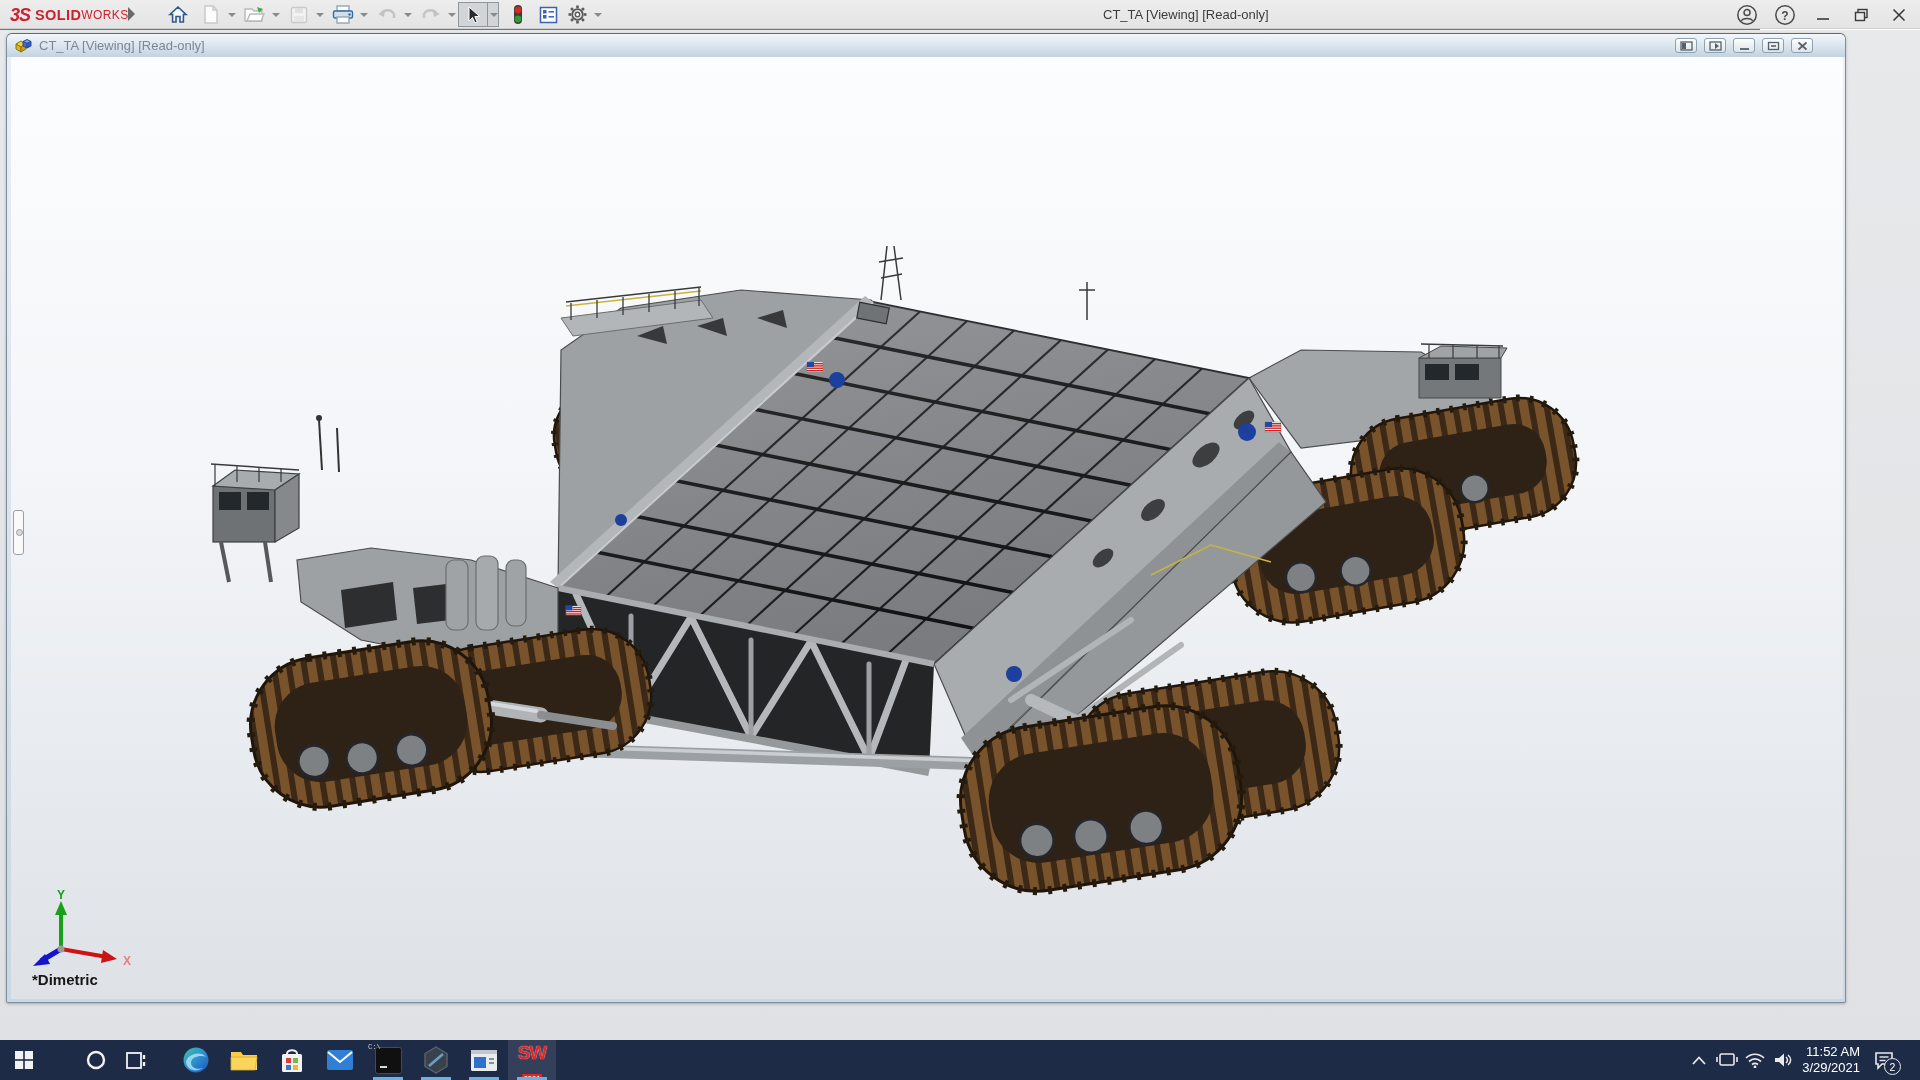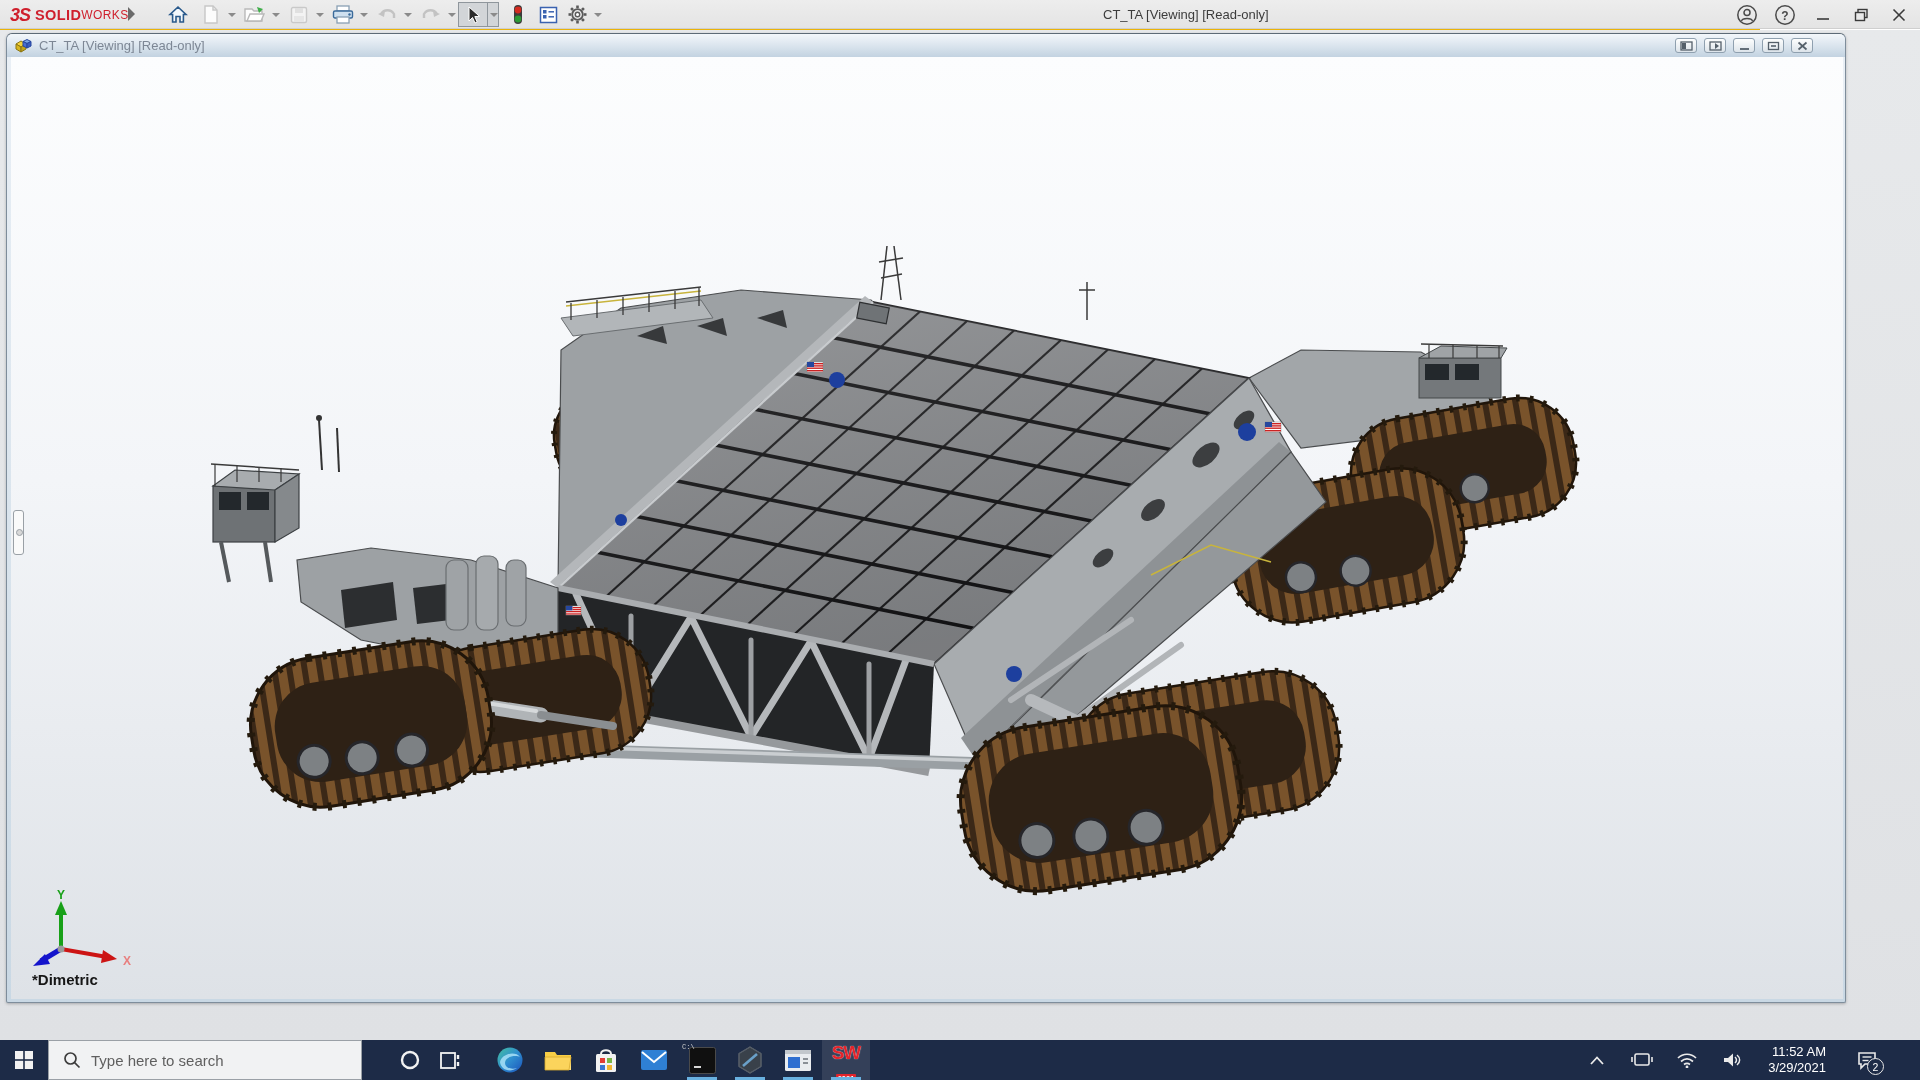--- a/index.html
+++ b/index.html
@@ -1,17 +1,17 @@
 <!DOCTYPE html>
 <html><head>
 <meta charset="utf-8">
 <style>
   * { margin:0; padding:0; box-sizing:border-box; }
   html,body { width:1920px; height:1080px; overflow:hidden; font-family:"Liberation Sans",sans-serif; }
-  .screen { position:absolute; inset:0; width:1760px; height:1080px; background:#eab308; }
+  .screen { position:absolute; inset:0; width:1760px; height:1080px; background:#737373; }
 
   
   .titlebar { position:absolute; left:0; top:0; width:1920px; height:29px;
     background:linear-gradient(#ededed,#e4e4e4); border-bottom:1px solid #cfcfcf; }
   .brand { position:absolute; left:10px; top:4px; height:22px; display:flex; align-items:center; color:#cf1f2c; }
   .brand .mark { font-style:italic; font-weight:800; font-size:18px; letter-spacing:-1px; margin-right:5px; }
   .brand .solid { font-weight:700; font-size:14.5px; letter-spacing:.4px; }
   .brand .works { font-weight:400; font-size:12px; letter-spacing:.4px; }
   .brand-flyout { position:absolute; left:128px; top:7px; width:0; height:0;
     border-left:7px solid #6a6a6a; border-top:7px solid transparent; border-bottom:7px solid transparent; }
@@ -49,21 +49,21 @@
   
   .taskbar { position:absolute; left:0; top:1040px; width:1920px; height:40px; background:#1d2b47; display:flex; align-items:stretch; }
   .start { width:48px; display:flex; align-items:center; justify-content:center; }
   .searchbox { width:314px; background:#f1f2f3; border:1px solid #9aa0a6; display:flex; align-items:center; }
   .searchbox input { border:none; outline:none; background:transparent; font-size:15px; color:#4d4d4d; width:240px; font-family:"Liberation Sans",sans-serif; }
   .searchbox input::placeholder { color:#5f5f5f; }
   .tb-sys { width:40px; display:flex; align-items:center; justify-content:center; }
   .appslot { width:48px; position:relative; display:flex; align-items:center; justify-content:center; }
   .appslot.running::after { content:""; position:absolute; bottom:0; left:9px; width:30px; height:3px; background:#69b1e0; }
   .appslot.active { background:rgba(255,255,255,.10); }
-  .tray { margin-left:auto; display:flex; align-items:center; gap:19px; padding-right:10px; }
+  .tray { margin-left:auto; display:flex; align-items:center; gap:2px; padding-right:10px; }
   .tray-ic { width:26px; height:40px; display:flex; align-items:center; justify-content:center; }
   .clock { text-align:right; color:#fff; font-size:13px; line-height:16px; padding:0 4px; }
   .bell { position:relative; width:36px; height:40px; display:flex; align-items:center; justify-content:center; }
   .badge { position:absolute; right:1px; bottom:5px; width:17px; height:17px; border-radius:50%; background:#1d2b47;
     border:1.5px solid #e8e8e8; color:#fff; font-size:10.5px; display:flex; align-items:center; justify-content:center; }
   .sw-icon { position:relative; width:30px; height:32px; text-align:center; }
   .sw-icon .sw { color:#e3242b; font-weight:700; font-size:19px; letter-spacing:-1px; line-height:18px;
     text-shadow:0 0 1px #fff; }
   .sw-icon .yr { display:inline-block; background:#e3242b; color:#fff; font-size:7.5px; font-weight:700;
     line-height:9px; padding:0 2px; border-radius:1px; margin-top:12px; }
@@ -573,27 +573,20 @@
 
   <div class="taskbar">
     <div class="start">
       <svg width="18" height="18">
         <rect x="0" y="0" width="8.2" height="8.2" fill="#f2f2f2"></rect>
           <rect x="9.8" y="0" width="8.2" height="8.2" fill="#f2f2f2"></rect>
         <rect x="0" y="9.8" width="8.2" height="8.2" fill="#f2f2f2"></rect>
           <rect x="9.8" y="9.8" width="8.2" height="8.2" fill="#f2f2f2"></rect>
       </svg>
     </div>
-    <div class="searchbox">
-      <svg width="18" height="18" style="margin:0 10px 0 14px">
-        <circle cx="7.5" cy="7.5" r="5.5" fill="none" stroke="#3c3c3c" stroke-width="1.7"></circle>
-        <line x1="11.6" y1="11.6" x2="16.5" y2="16.5" stroke="#3c3c3c" stroke-width="1.7"></line>
-      </svg>
-      <input type="text" placeholder="Type here to search" style="">
-    </div>
     <div class="tb-sys" style="margin-left:28px">
       <svg width="22" height="22">
         <circle cx="11" cy="11" r="8" fill="none" stroke="#f2f2f2" stroke-width="2.4"></circle>
       </svg>
     </div>
     <div class="tb-sys">
       <svg width="21" height="19">
         <rect x="1" y="2" width="14" height="15" fill="none" stroke="#f2f2f2" stroke-width="1.8"></rect>
         <line x1="18" y1="4" x2="18" y2="8" stroke="#f2f2f2" stroke-width="2.4"></line>
         <line x1="18" y1="11" x2="18" y2="15" stroke="#f2f2f2" stroke-width="2.4"></line>

